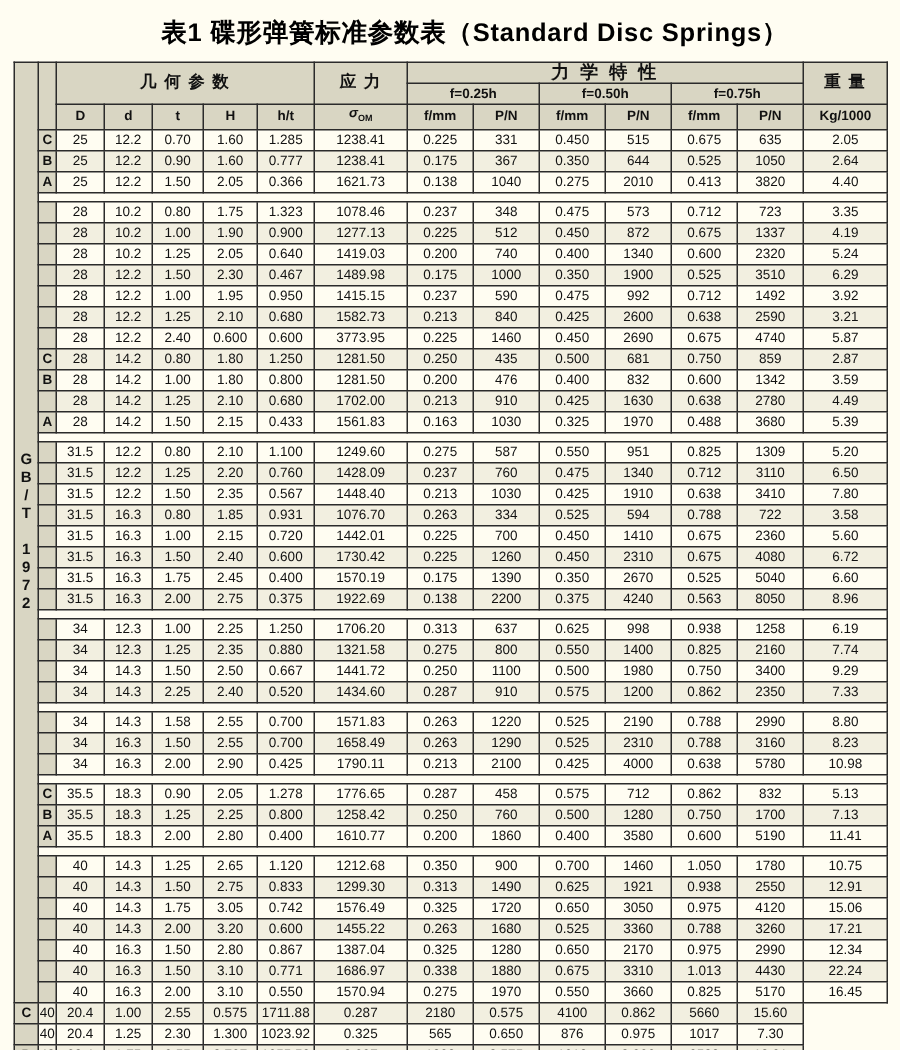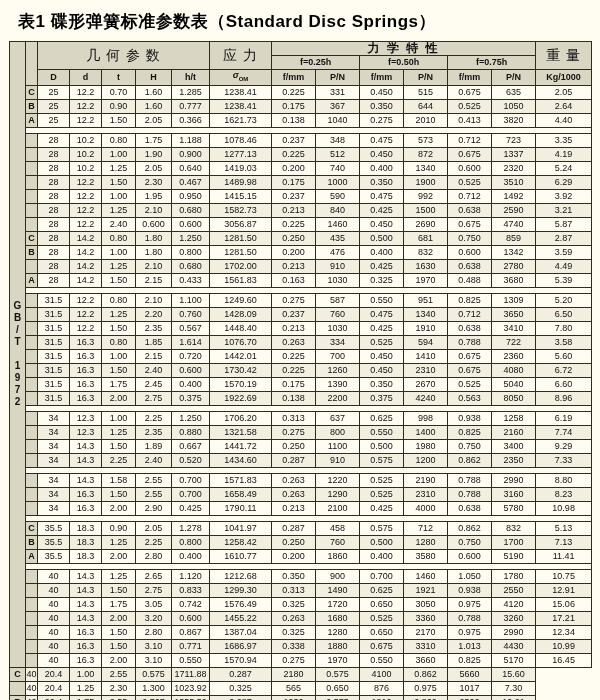--- a/index.html
+++ b/index.html
@@ -14,22 +14,23 @@
     position:relative;
     width:600px;height:700px;
     background:#fffdf2;
     box-sizing:border-box;
     padding:0;
   }
   .title{
     font-size:17px;
     font-weight:bold;
     letter-spacing:0.5px;
-    padding:10px 0 8px 18px;
+    padding:10px 0 8px 33px;
     color:#000;
+    text-align:center;
   }
   table{
     border-collapse:collapse;
     width:582px;
     margin:0 9px;
     table-layout:fixed;
     font-size:9px;
   }
   td,th{
     border:1px solid #2b2b2b;
@@ -44,22 +45,22 @@
     background:#d9d6c3;
     font-weight:bold;
   }
   .hdr-big{
     font-size:12px;
     font-weight:bold;
     letter-spacing:2px;
     margin-top:24px;
   }
   .hdr-mid{
-    font-size:14px;
-    font-weight:normal;
+    font-size:11px;
+    font-weight:bold;
     letter-spacing:1px;
   }
   .vert{
     writing-mode:vertical-rl;
     text-orientation:upright;
     letter-spacing:1px;
     font-size:10px;
     font-weight:bold;
     white-space:nowrap;
     line-height:14px;
@@ -181,21 +182,21 @@
         </tr>
         <tr class="sep">
           <td colspan="14"></td>
         </tr>
         <tr>
           <td class="cls"></td>
           <td class="num band-a">28</td>
           <td class="num band-a">10.2</td>
           <td class="num band-a">0.80</td>
           <td class="num band-a">1.75</td>
-          <td class="num band-a">1.188</td>
+          <td class="num band-a">1.323</td>
           <td class="num band-a">1078.46</td>
           <td class="num band-a">0.237</td>
           <td class="num band-a">348</td>
           <td class="num band-a">0.475</td>
           <td class="num band-a">573</td>
           <td class="num band-a">0.712</td>
           <td class="num band-a">723</td>
           <td class="num band-a">3.35</td>
         </tr>
         <tr>
@@ -266,33 +267,33 @@
           <td class="cls"></td>
           <td class="num band-b">28</td>
           <td class="num band-b">12.2</td>
           <td class="num band-b">1.25</td>
           <td class="num band-b">2.10</td>
           <td class="num band-b">0.680</td>
           <td class="num band-b">1582.73</td>
           <td class="num band-b">0.213</td>
           <td class="num band-b">840</td>
           <td class="num band-b">0.425</td>
-          <td class="num band-b">1500</td>
+          <td class="num band-b">2600</td>
           <td class="num band-b">0.638</td>
           <td class="num band-b">2590</td>
           <td class="num band-b">3.21</td>
         </tr>
         <tr>
           <td class="cls"></td>
           <td class="num band-a">28</td>
           <td class="num band-a">12.2</td>
           <td class="num band-a">2.40</td>
           <td class="num band-a">0.600</td>
           <td class="num band-a">0.600</td>
-          <td class="num band-a">3056.87</td>
+          <td class="num band-a">3773.95</td>
           <td class="num band-a">0.225</td>
           <td class="num band-a">1460</td>
           <td class="num band-a">0.450</td>
           <td class="num band-a">2690</td>
           <td class="num band-a">0.675</td>
           <td class="num band-a">4740</td>
           <td class="num band-a">5.87</td>
         </tr>
         <tr>
           <td class="cls">C</td>
@@ -383,21 +384,21 @@
           <td class="num band-b">12.2</td>
           <td class="num band-b">1.25</td>
           <td class="num band-b">2.20</td>
           <td class="num band-b">0.760</td>
           <td class="num band-b">1428.09</td>
           <td class="num band-b">0.237</td>
           <td class="num band-b">760</td>
           <td class="num band-b">0.475</td>
           <td class="num band-b">1340</td>
           <td class="num band-b">0.712</td>
-          <td class="num band-b">3650</td>
+          <td class="num band-b">3110</td>
           <td class="num band-b">6.50</td>
         </tr>
         <tr>
           <td class="cls"></td>
           <td class="num band-a">31.5</td>
           <td class="num band-a">12.2</td>
           <td class="num band-a">1.50</td>
           <td class="num band-a">2.35</td>
           <td class="num band-a">0.567</td>
           <td class="num band-a">1448.40</td>
@@ -408,21 +409,21 @@
           <td class="num band-a">0.638</td>
           <td class="num band-a">3410</td>
           <td class="num band-a">7.80</td>
         </tr>
         <tr>
           <td class="cls"></td>
           <td class="num band-b">31.5</td>
           <td class="num band-b">16.3</td>
           <td class="num band-b">0.80</td>
           <td class="num band-b">1.85</td>
-          <td class="num band-b">1.614</td>
+          <td class="num band-b">0.931</td>
           <td class="num band-b">1076.70</td>
           <td class="num band-b">0.263</td>
           <td class="num band-b">334</td>
           <td class="num band-b">0.525</td>
           <td class="num band-b">594</td>
           <td class="num band-b">0.788</td>
           <td class="num band-b">722</td>
           <td class="num band-b">3.58</td>
         </tr>
         <tr>
@@ -522,21 +523,21 @@
           <td class="num band-b">1400</td>
           <td class="num band-b">0.825</td>
           <td class="num band-b">2160</td>
           <td class="num band-b">7.74</td>
         </tr>
         <tr>
           <td class="cls"></td>
           <td class="num band-a">34</td>
           <td class="num band-a">14.3</td>
           <td class="num band-a">1.50</td>
-          <td class="num band-a">1.89</td>
+          <td class="num band-a">2.50</td>
           <td class="num band-a">0.667</td>
           <td class="num band-a">1441.72</td>
           <td class="num band-a">0.250</td>
           <td class="num band-a">1100</td>
           <td class="num band-a">0.500</td>
           <td class="num band-a">1980</td>
           <td class="num band-a">0.750</td>
           <td class="num band-a">3400</td>
           <td class="num band-a">9.29</td>
         </tr>
@@ -610,21 +611,21 @@
         <tr class="sep">
           <td colspan="14"></td>
         </tr>
         <tr>
           <td class="cls">C</td>
           <td class="num band-a">35.5</td>
           <td class="num band-a">18.3</td>
           <td class="num band-a">0.90</td>
           <td class="num band-a">2.05</td>
           <td class="num band-a">1.278</td>
-          <td class="num band-a">1041.97</td>
+          <td class="num band-a">1776.65</td>
           <td class="num band-a">0.287</td>
           <td class="num band-a">458</td>
           <td class="num band-a">0.575</td>
           <td class="num band-a">712</td>
           <td class="num band-a">0.862</td>
           <td class="num band-a">832</td>
           <td class="num band-a">5.13</td>
         </tr>
         <tr>
           <td class="cls">B</td>
@@ -748,21 +749,21 @@
           <td class="num band-b">1.50</td>
           <td class="num band-b">3.10</td>
           <td class="num band-b">0.771</td>
           <td class="num band-b">1686.97</td>
           <td class="num band-b">0.338</td>
           <td class="num band-b">1880</td>
           <td class="num band-b">0.675</td>
           <td class="num band-b">3310</td>
           <td class="num band-b">1.013</td>
           <td class="num band-b">4430</td>
-          <td class="num band-b">10.99</td>
+          <td class="num band-b">22.24</td>
         </tr>
         <tr>
           <td class="cls"></td>
           <td class="num band-a">40</td>
           <td class="num band-a">16.3</td>
           <td class="num band-a">2.00</td>
           <td class="num band-a">3.10</td>
           <td class="num band-a">0.550</td>
           <td class="num band-a">1570.94</td>
           <td class="num band-a">0.275</td>

